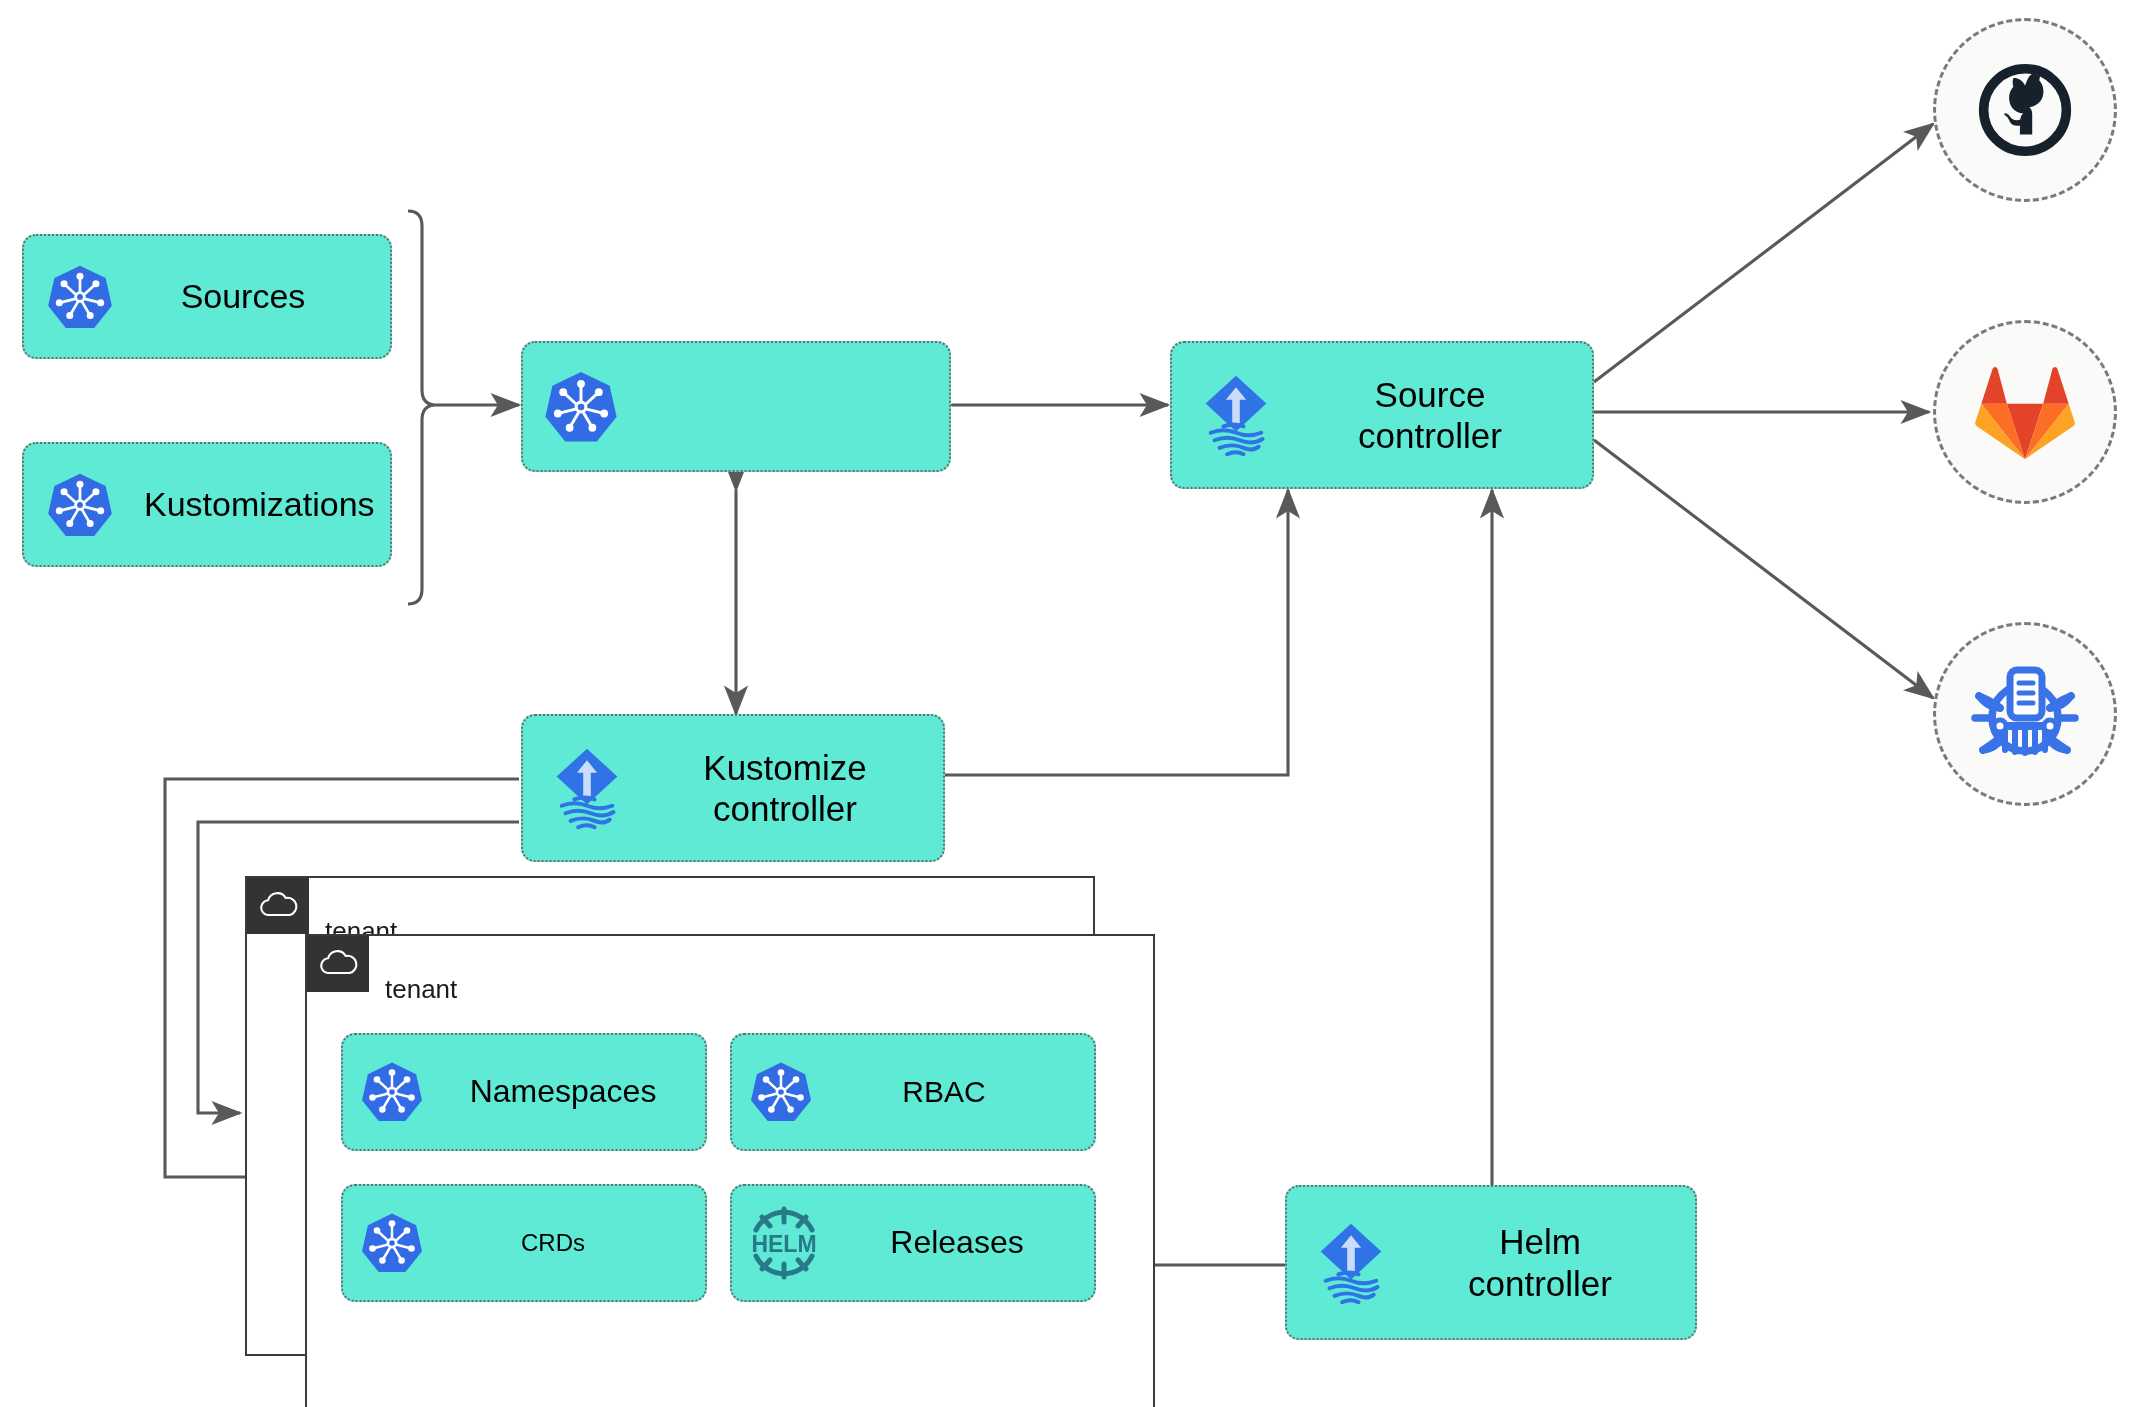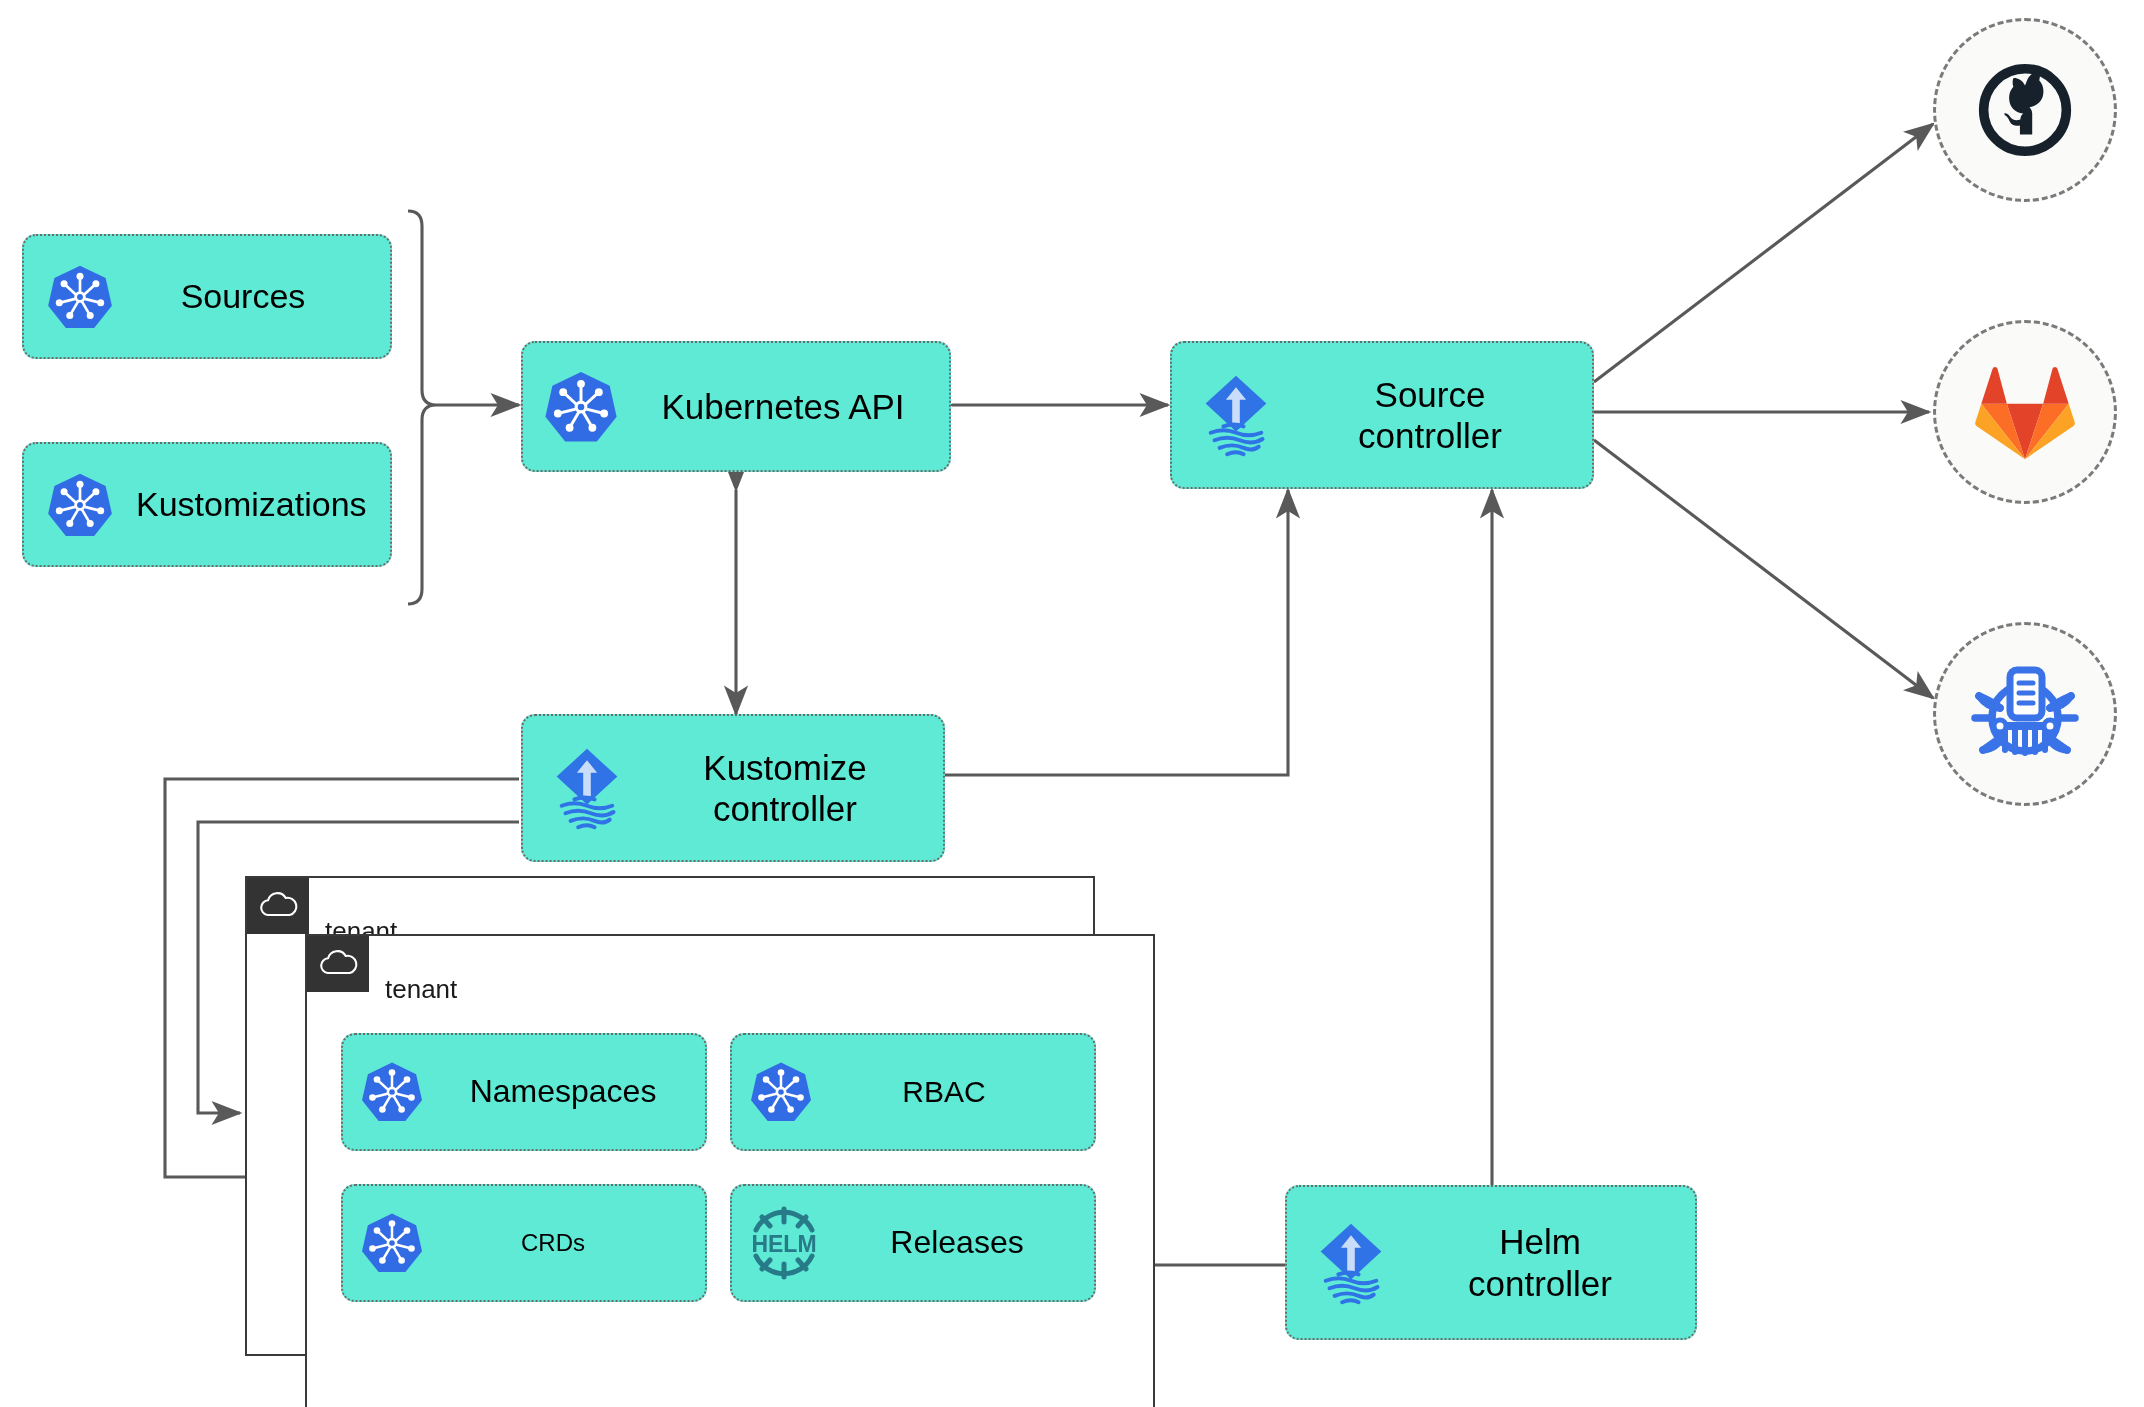--- a/index.html
+++ b/index.html
@@ -110,21 +110,21 @@
           <circle cx="41.6" cy="49.5" r="3.3" stroke="none"></circle>
           <circle cx="22.4" cy="49.5" r="3.3" stroke="none"></circle>
           <circle cx="12.5" cy="37.5" r="3.3" stroke="none"></circle>
           <circle cx="17" cy="19.5" r="3.3" stroke="none"></circle>
         </g>
       </svg>
     </span>
     <span class="lbl" style="font-size:34px;padding-right:40px;">Sources</span>
   </div>
 
-  <div class="node" style="left:22px;top:442px;width:370px;height:125px;">
+  <div class="node" style="left:22px;top:442px;width:370px;height:125px;gap:8px;">
     <span class="ico" style="width:112px;">
       <svg width="68" height="68" viewBox="0 0 64 64">
         <path d="M32 2.6 58.2 15.2 64.6 43.5 46.5 66.2 17.5 66.2 -0.6 43.5 5.8 15.2Z" transform="translate(0,-2) scale(0.92) translate(2.8,2.4)" fill="#326CE5"></path>
         <g fill="#fff" stroke="#fff">
           <circle cx="32" cy="32" r="4.1" fill="none" stroke-width="2.6"></circle>
           <g stroke-width="2.5" stroke-linecap="round">
             <line x1="32" y1="27.9" x2="32" y2="12.5"></line>
             <line x1="35.7" y1="29.9" x2="47" y2="19.5"></line>
             <line x1="36.6" y1="33.8" x2="51.5" y2="37.5"></line>
             <line x1="33.9" y1="36.4" x2="41.6" y2="49.5"></line>
@@ -163,21 +163,20 @@
           <circle cx="32" cy="12.5" r="3.3" stroke="none"></circle>
           <circle cx="47" cy="19.5" r="3.3" stroke="none"></circle>
           <circle cx="51.5" cy="37.5" r="3.3" stroke="none"></circle>
           <circle cx="41.6" cy="49.5" r="3.3" stroke="none"></circle>
           <circle cx="22.4" cy="49.5" r="3.3" stroke="none"></circle>
           <circle cx="12.5" cy="37.5" r="3.3" stroke="none"></circle>
           <circle cx="17" cy="19.5" r="3.3" stroke="none"></circle>
         </g>
       </svg>
     </span>
-    <span class="lbl" style="font-size:35px;padding-right:22px;">Kubernetes API</span>
   </div>
 
   <div class="node" style="left:1170px;top:341px;width:424px;height:148px;">
     <span class="ico" style="width:128px;">
       <svg width="82" height="86" viewBox="0 0 64 68">
         <path d="M32 3 L56 25 L32 47 L8 25 Z" fill="#3073E6"></path>
         <path d="M32 12 L40 22 L35 22 L35 41 L29 41 L29 22 L24 22 Z" fill="#C9DCFA"></path>
         <g stroke="#3073E6" stroke-width="3.1" stroke-linecap="round" fill="none">
           <path d="M12 48 Q22 44 32 48 Q42 52 52 48"></path>
           <path d="M15 54 Q25 50 35 54 Q45 58 53 53"></path>

